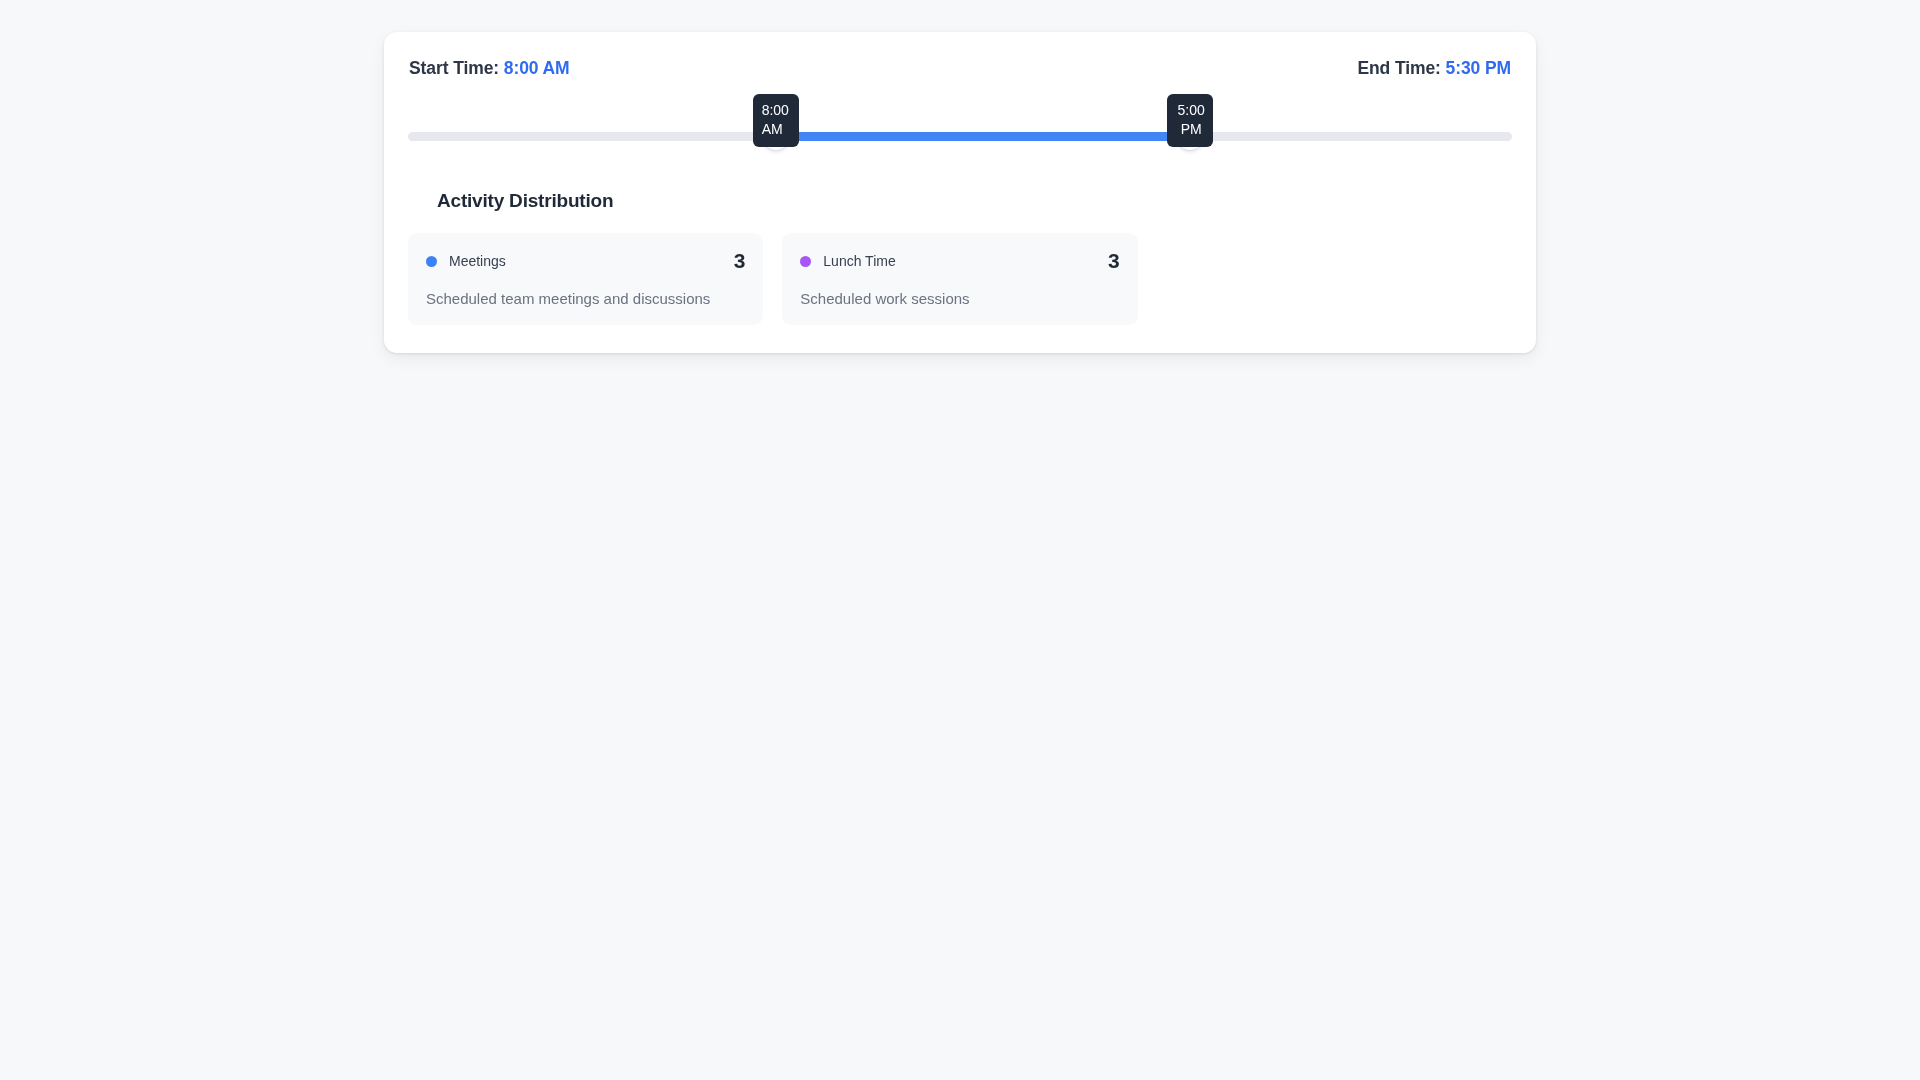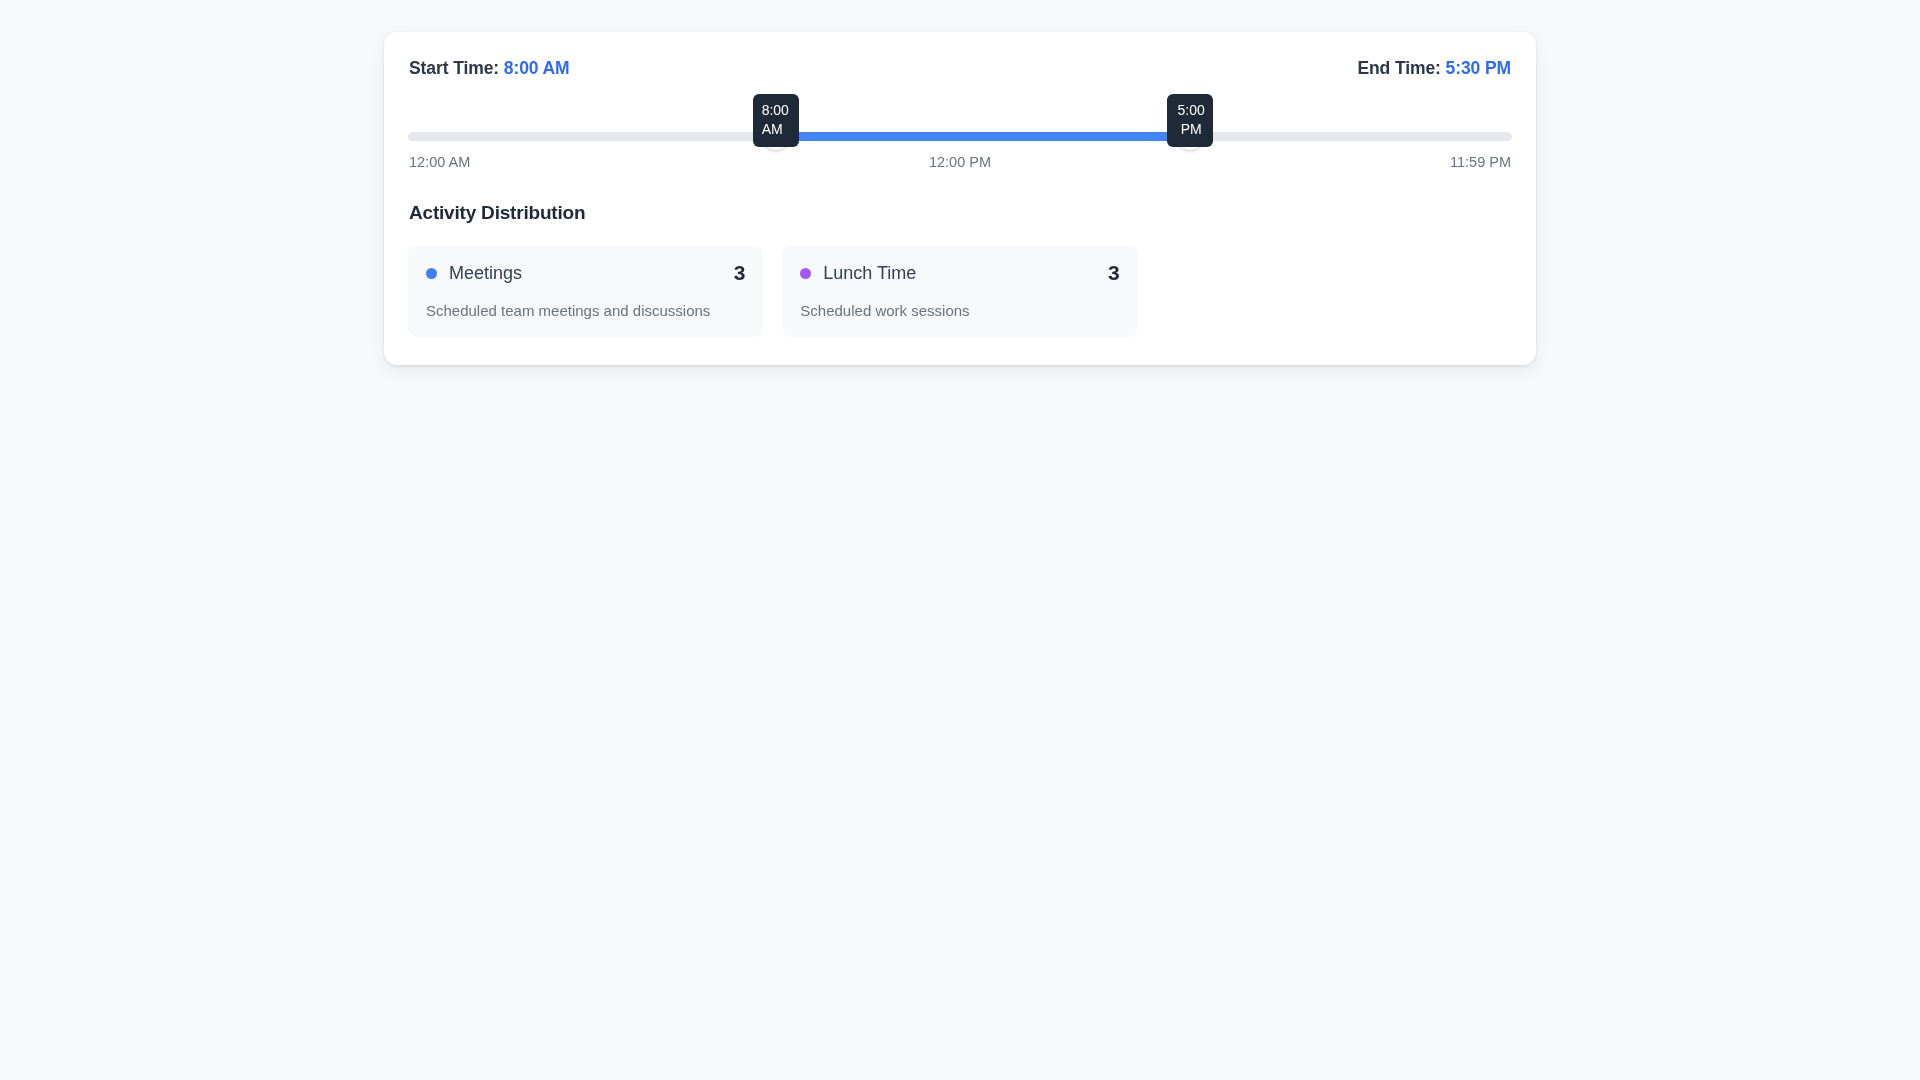--- a/index.html
+++ b/index.html
@@ -132,20 +132,21 @@
   .axis .mid { position: absolute; left: 50%; transform: translateX(-50%); }
 
   
   .section-title {
     margin-top: 32px;
     font-size: 19px;
     font-weight: bold;
     color: #1f2937;
     letter-spacing: -0.2px;
     padding-left: 1px;
+    margin-left: 28px;
   }
 
   
   .cards {
     display: grid;
     grid-template-columns: repeat(3, 1fr);
     gap: 19px;
     margin-top: 21px;
   }
 
@@ -168,21 +169,21 @@
   }
 
   .dot {
     width: 11px;
     height: 11px;
     border-radius: 50%;
     flex: 0 0 auto;
   }
 
   .card-name {
-    font-size: 18px;
+    font-size: 14px;
     color: #374151;
   }
 
   .card-count {
     font-size: 21px;
     font-weight: bold;
     color: #1f2937;
   }
 
   .card-desc {
@@ -222,25 +223,20 @@
           <span class="tooltip-line">AM</span>
         </div>
 
         <div class="tooltip" id="tooltip-end" style="left: 70.8%; text-align: center;">
           <span class="tooltip-line">5:00</span>
           <span class="tooltip-line">PM</span>
         </div>
       </div>
     </div>
 
-    <div class="axis">
-      <span>12:00 AM</span>
-      <span class="mid">12:00 PM</span>
-      <span>11:59 PM</span>
-    </div>
 
     <div class="section-title">Activity Distribution</div>
 
     <div class="cards" id="activity-cards">
         <div class="card">
           <div class="card-top">
             <div class="card-left">
               <span class="dot" style="background: rgb(59, 130, 246);"></span>
               <span class="card-name">Meetings</span>
             </div>

